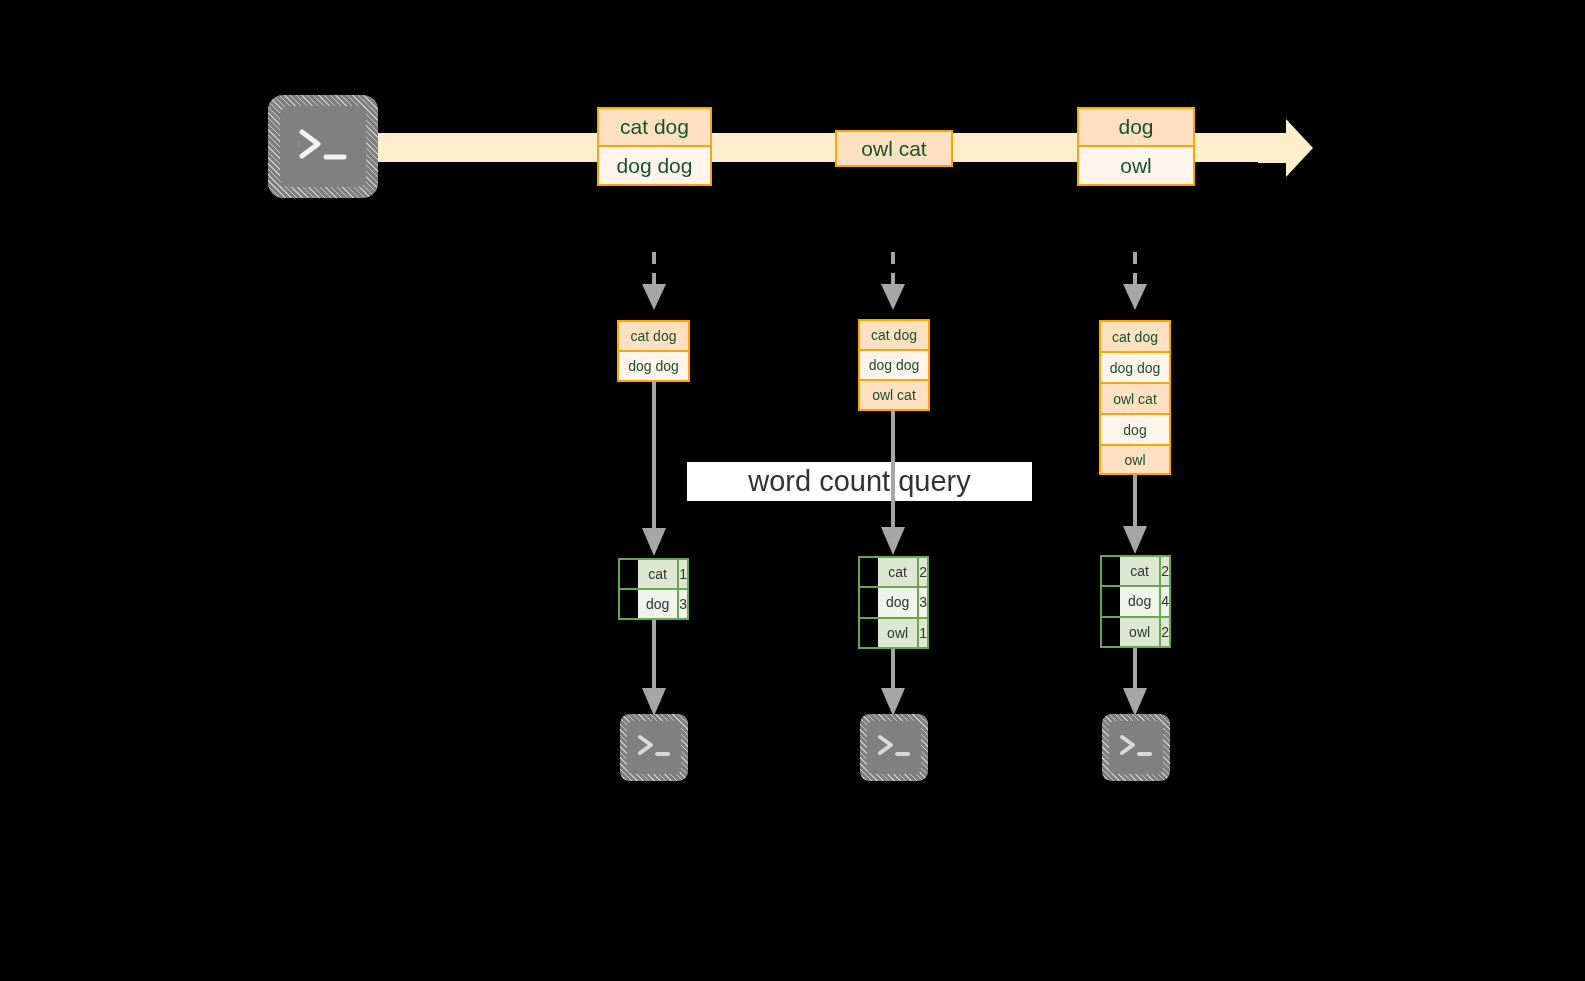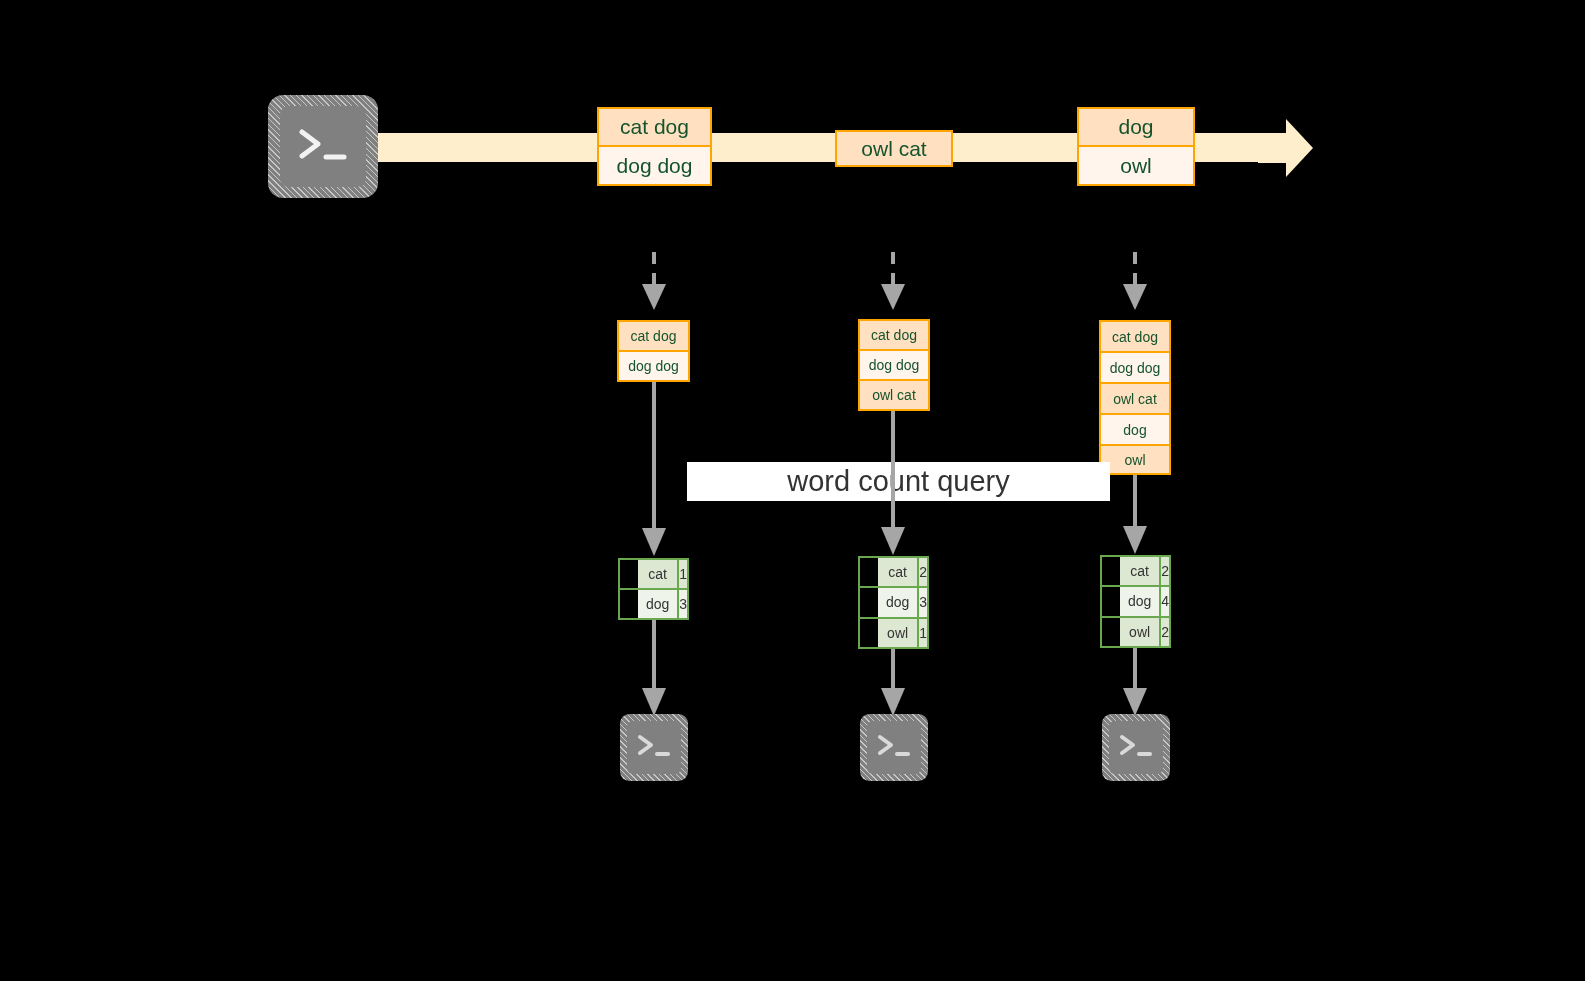--- a/index.html
+++ b/index.html
@@ -271,19 +271,19 @@
   </svg>
 
   <div class="term-icon" style="left:1102px; top:714px; width:68px; height:67px;">
     <div class="inner"></div>
     <svg viewBox="0 0 68 67">
       <path d="M20 23 L31 31 L20 39" fill="none" stroke="#d9d9d9" stroke-width="4" stroke-linecap="round" stroke-linejoin="round"></path>
       <line x1="37" y1="40" x2="48" y2="40" stroke="#d9d9d9" stroke-width="4" stroke-linecap="round"></line>
     </svg>
   </div>
 
-  <div class="label-band" style="left:687px; top:462px; width:423px; height:39px; font-size:29px;">word count query</div>
+  <div class="label-band" style="left:687px; top:462px; width:345px; height:39px; font-size:29px;">word count query</div>
 
   <svg class="arrow-svg" style="left:877px; top:462px; width:32px; height:39px;" viewBox="0 0 32 39">
     <line x1="16" y1="0" x2="16" y2="39" stroke="#a6a6a6" stroke-width="4"></line>
   </svg>
 
 </div>
 
 </body></html>

